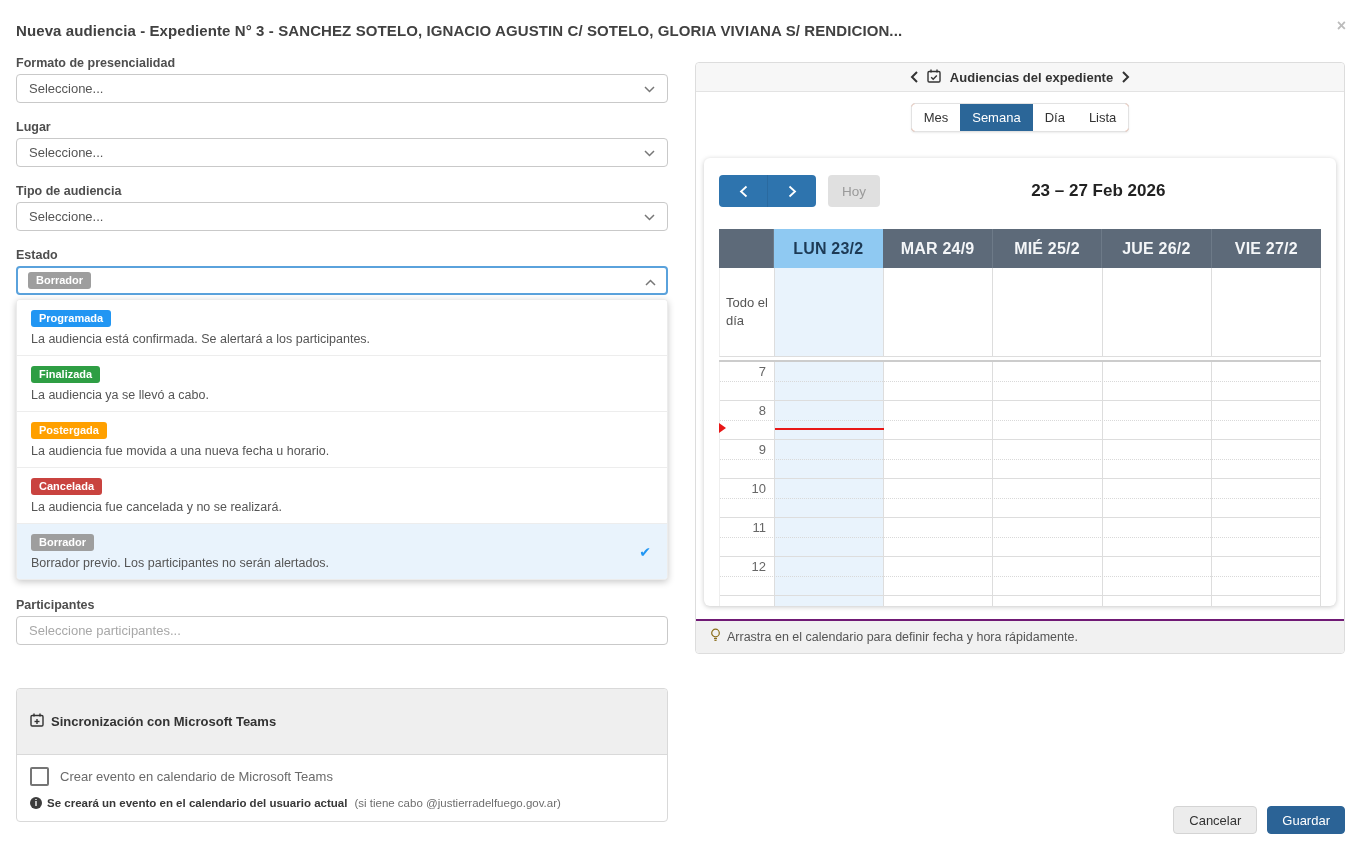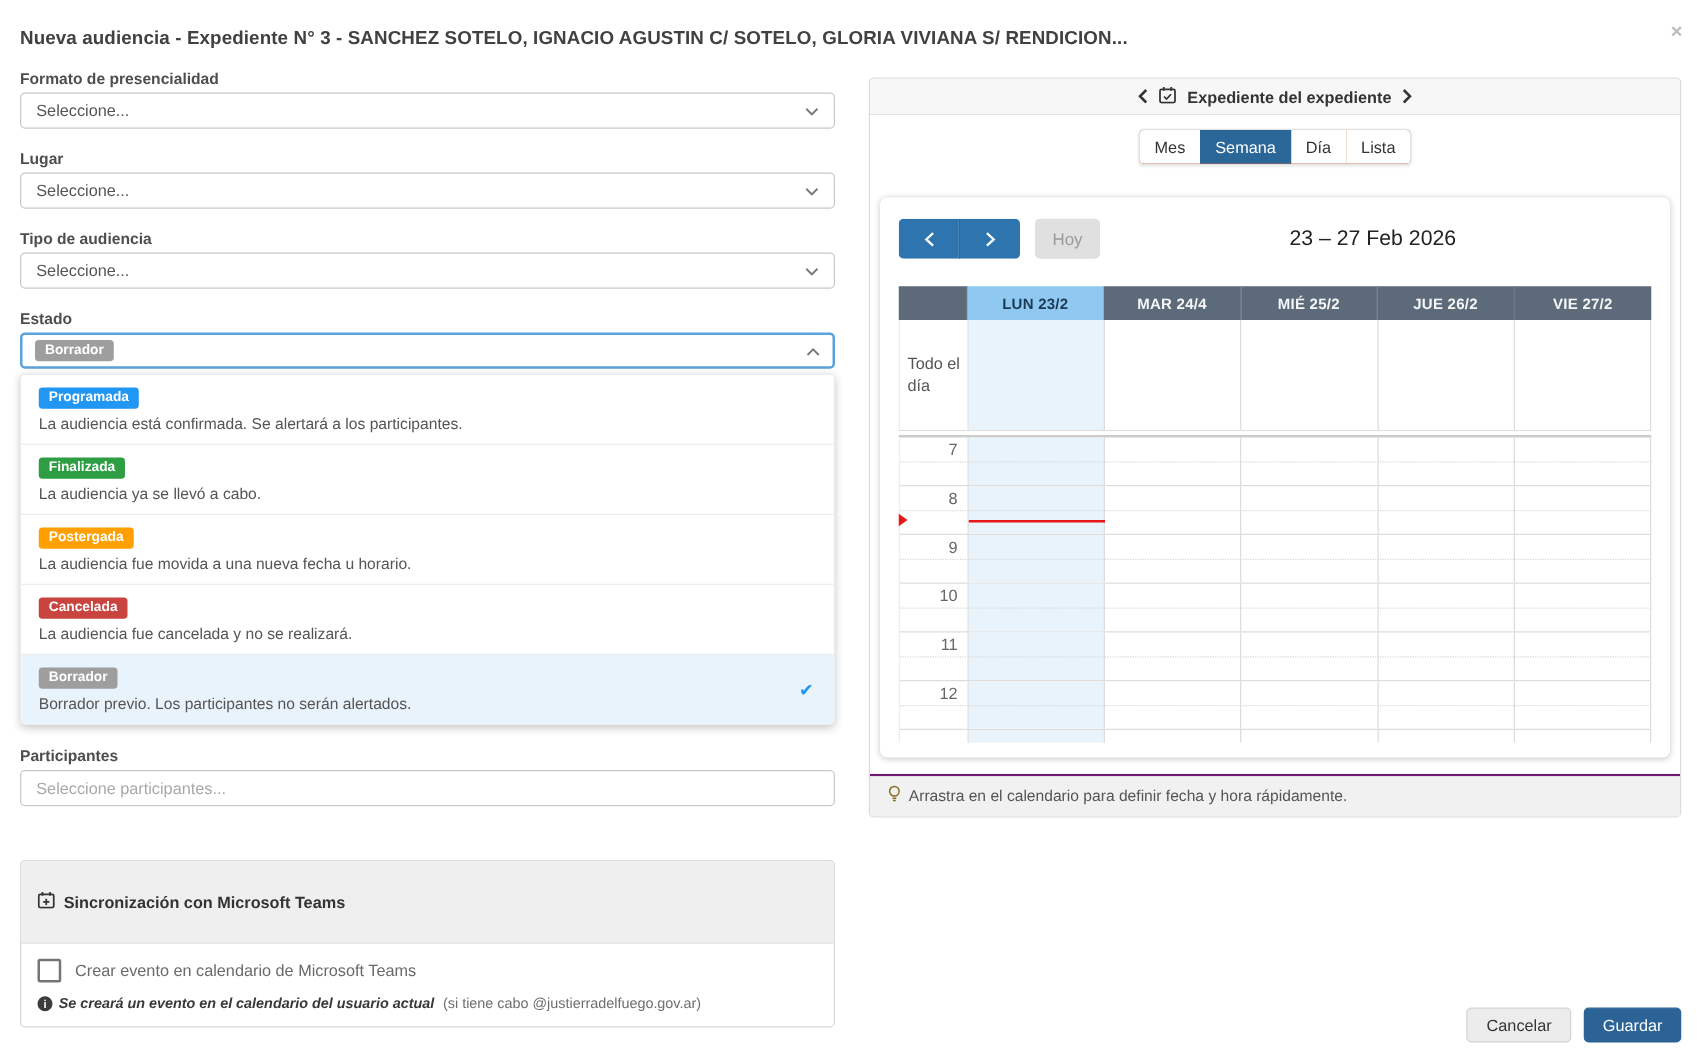--- a/index.html
+++ b/index.html
@@ -37,44 +37,44 @@
   .text-input::placeholder{color:#a8a8a8;}
 
   .teams-card{margin-top:43px;border:1px solid #d9d9d9;border-radius:4px;}
   .teams-header{background:#efefef;border-bottom:1px solid #d9d9d9;padding:24px 13px;font-size:13px;font-weight:700;color:#333;display:flex;align-items:center;gap:7px;border-radius:4px 4px 0 0;}
   .teams-body{padding:12px 13px 12px;}
   .checkbox-row{display:flex;align-items:center;gap:11px;}
   .checkbox{width:15px;height:15px;border:2px solid #757575;border-radius:2px;background:#fff;cursor:pointer;flex:none;}
   .checkbox-label{font-size:13px;color:#6a6a6a;}
   .info-row{margin-top:11px;font-size:11.5px;display:flex;align-items:center;gap:5px;}
   .info-icon{width:12px;height:12px;border-radius:50%;background:#3c3c3c;color:#fff;font-size:9px;font-weight:700;text-align:center;line-height:12px;flex:none;}
-  .info-bold{font-weight:700;color:#383838;font-style:italic;}
+  .info-bold{font-weight:700;color:#383838;}
   .info-normal{color:#6e6e6e;margin-left:2px;}
 
   
   .cal-panel{position:absolute;left:695px;top:62px;width:650px;box-sizing:border-box;border:1px solid #ddd;border-radius:4px;background:#fff;}
   .cal-panel-header{background:#f7f7f7;border-bottom:1px solid #e3e3e3;height:28px;display:flex;align-items:center;justify-content:center;gap:9px;font-size:13px;font-weight:700;color:#333;border-radius:4px 4px 0 0;}
   .nav-chevron{display:flex;cursor:pointer;}
 
   .views-row{display:flex;justify-content:center;margin-top:11px;}
   .views-group{display:inline-flex;border:1px solid #e2e2e2;border-radius:4px;overflow:hidden;box-shadow:0 1px 2px rgba(0,0,0,.08);background:#c2410c;}
   .view-tab{padding:6px 12px;font-size:13px;color:#333;background:#fff;cursor:pointer;}
   .view-tab.active{background:#2b6698;color:#fff;}
 
   .fc-card{margin:26px 8px 0;border-radius:6px;box-shadow:0 1px 5px rgba(0,0,0,.22);height:448px;box-sizing:border-box;padding:17px 15px 0;position:relative;overflow:hidden;background:#fff;}
   .fc-toolbar{display:flex;align-items:center;position:relative;height:32px;}
   .fc-nav-group{display:flex;border-radius:4px;overflow:hidden;}
   .fc-nav-btn{width:48px;height:32px;background:#2e74ae;display:flex;align-items:center;justify-content:center;cursor:pointer;}
   .fc-nav-btn + .fc-nav-btn{border-left:1px solid #2a6aa0;}
   .fc-today-btn{margin-left:12px;height:32px;padding:0 14px;background:#e0e0e0;color:#9a9a9a;border-radius:4px;display:flex;align-items:center;font-size:13.5px;cursor:default;}
-  .fc-title{position:absolute;left:63%;transform:translateX(-50%);font-size:17px;font-weight:400;color:#222;white-space:nowrap;}
+  .fc-title{position:absolute;left:63%;transform:translateX(-50%);font-size:17px;font-weight:700;color:#222;white-space:nowrap;}
 
   .fc-grid{margin-top:22px;width:100%;}
   .fc-row{display:grid;grid-template-columns:55px repeat(5,1fr);}
-  .fc-head .fc-cell{background:#5d6a79;height:27px;display:flex;align-items:center;justify-content:center;font-size:12px;font-weight:700;color:#f4f6f8;border-right:1px solid #6d7a88;letter-spacing:.2px;}
+  .fc-head .fc-cell{background:#5d6a79;height:39px;display:flex;align-items:center;justify-content:center;font-size:16px;font-weight:700;color:#f4f6f8;border-right:1px solid #6d7a88;letter-spacing:.2px;}
   .fc-head .fc-cell:last-child{border-right:none;}
   .fc-head .fc-cell.today{background:#8fc9f2;color:#1d3a55;border-right-color:#8fc9f2;}
 
   .fc-allday{height:88px;border-bottom:1px solid #ddd;border-left:1px solid #eee;}
   .fc-allday .fc-cell{border-right:1px solid #ddd;}
   .allday-axis{font-size:13px;color:#555;padding:26px 6px 0 6px;line-height:1.35;box-sizing:border-box;}
   .fc-cell.today-col{background:#e9f3fc;}
 
   .fc-divider{height:3px;border-bottom:2px solid #ccc;background:#fff;}
 
@@ -205,21 +205,21 @@
         <svg width="8" height="12" viewBox="0 0 8 12">
           <path d="M7 1L2 6l5 5" fill="none" stroke="#333" stroke-width="2"></path>
         </svg>
       </span>
     <span><svg width="14" height="14" viewBox="0 0 14 14">
           <rect x="1" y="2.5" width="12" height="10.5" rx="1.2" fill="none" stroke="#333" stroke-width="1.4"></rect>
           <line x1="4" y1="0.5" x2="4" y2="3.5" stroke="#333" stroke-width="1.4"></line>
           <line x1="10" y1="0.5" x2="10" y2="3.5" stroke="#333" stroke-width="1.4"></line>
           <path d="M4.2 8.2l2 2 3.6-3.8" fill="none" stroke="#333" stroke-width="1.4"></path>
         </svg></span>
-    <span>Expediente del expediente</span>
+    <span>Audiencias del expediente</span>
     <span class="nav-chevron">
         <svg width="8" height="12" viewBox="0 0 8 12">
           <path d="M1 1l5 5-5 5" fill="none" stroke="#333" stroke-width="2"></path>
         </svg>
       </span>
   </div>
 
   <div class="views-row">
     <div class="views-group">
       <div class="view-tab">Mes</div>
@@ -245,21 +245,21 @@
       </div>
       <div class="fc-today-btn">Hoy</div>
       <div class="fc-title">23 – 27 Feb 2026</div>
     </div>
 
     <div class="fc-grid">
 
       <div class="fc-row fc-head">
         <div class="fc-cell"></div>
         <div class="fc-cell today">LUN 23/2</div>
-        <div class="fc-cell">MAR 24/4</div>
+        <div class="fc-cell">MAR 24/9</div>
         <div class="fc-cell">MIÉ 25/2</div>
         <div class="fc-cell">JUE 26/2</div>
         <div class="fc-cell">VIE 27/2</div>
       </div>
 
       <div class="fc-row fc-allday">
         <div class="fc-cell allday-axis">Todo el día</div>
         <div class="fc-cell today-col"></div>
         <div class="fc-cell"></div>
         <div class="fc-cell"></div>

